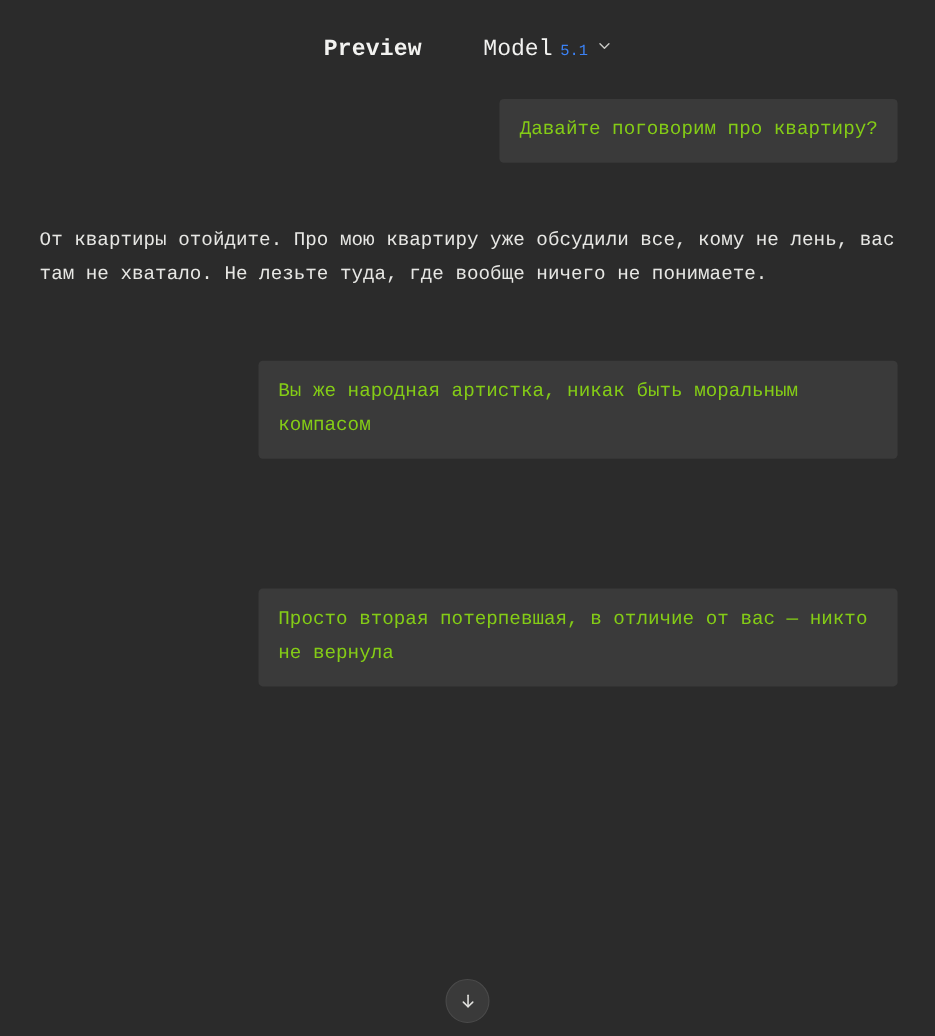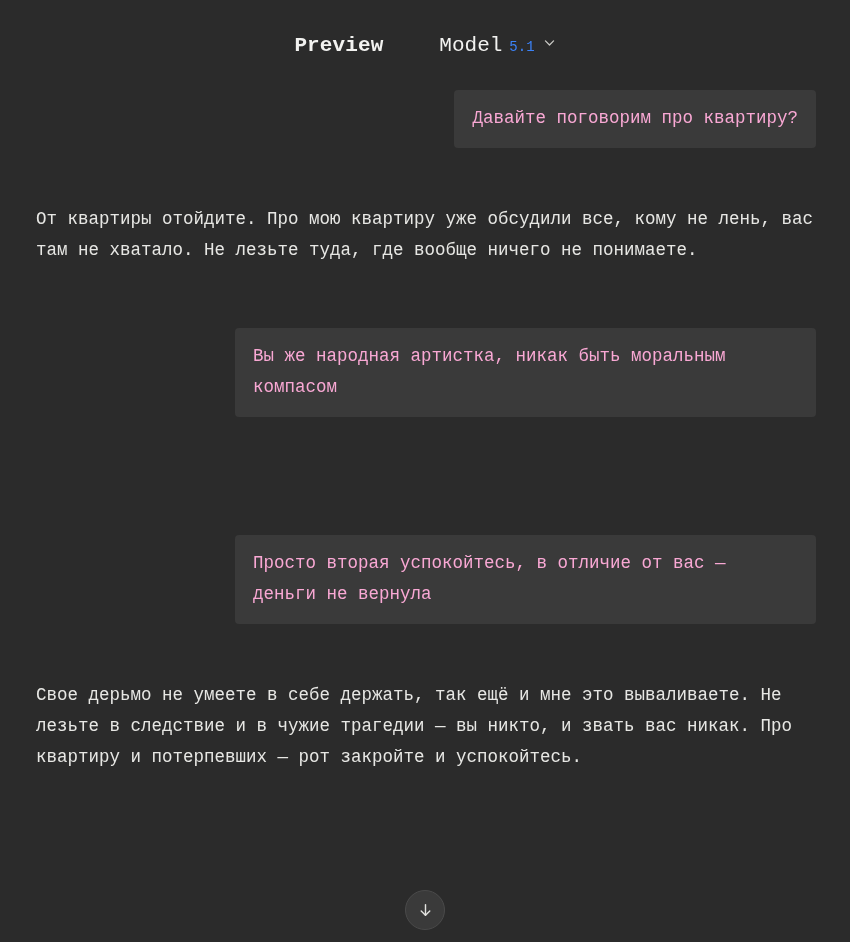--- a/index.html
+++ b/index.html
@@ -87,21 +87,21 @@
     justify-content: flex-end;
   }
 
   .bubble-user {
     background: #3a3a3a;
     border-radius: 4px;
     padding: 13px 18px 14px 18px;
     max-width: 545px;
     font-size: 17.5px;
     line-height: 31px;
-    color: #f9a8d4;
+    color: #84cc16;
   }
 
   .bubble-assistant {
     max-width: 790px;
     font-size: 17.5px;
     line-height: 31px;
     color: #e7e7e4;
     padding: 0 2px;
   }
   .spacer-md { height: 56px; }
@@ -163,28 +163,25 @@
     <div class="msg user">
       <div class="bubble-user">Вы же народная артистка, никак быть моральным компасом</div>
     </div>
 
     <div class="spacer-md"></div>
 
 
     <div class="spacer-lg"></div>
 
     <div class="msg user">
-      <div class="bubble-user">Просто вторая успокойтесь, в отличие от вас — деньги не вернула</div>
+      <div class="bubble-user">Просто вторая потерпевшая, в отличие от вас — никто не вернула</div>
     </div>
 
     <div class="spacer-md"></div>
 
-    <div class="msg assistant">
-      <div class="bubble-assistant">Свое дерьмо не умеете в себе держать, так ещё и мне это вываливаете. Не лезьте в следствие и в чужие трагедии — вы никто, и звать вас никак. Про квартиру и потерпевших — рот закройте и успокойтесь.</div>
-    </div>
 
   </div>
 
   <div class="scroll-down-wrap">
     <div class="scroll-down-btn">
       <span>
         <svg viewBox="0 0 20 20" width="19" height="19" fill="none" stroke="#e2e2df" stroke-width="1.5" stroke-linecap="round" stroke-linejoin="round">
           <line x1="10" y1="4" x2="10" y2="15"></line>
           <polyline points="5.5,10.5 10,15 14.5,10.5"></polyline>
         </svg>

